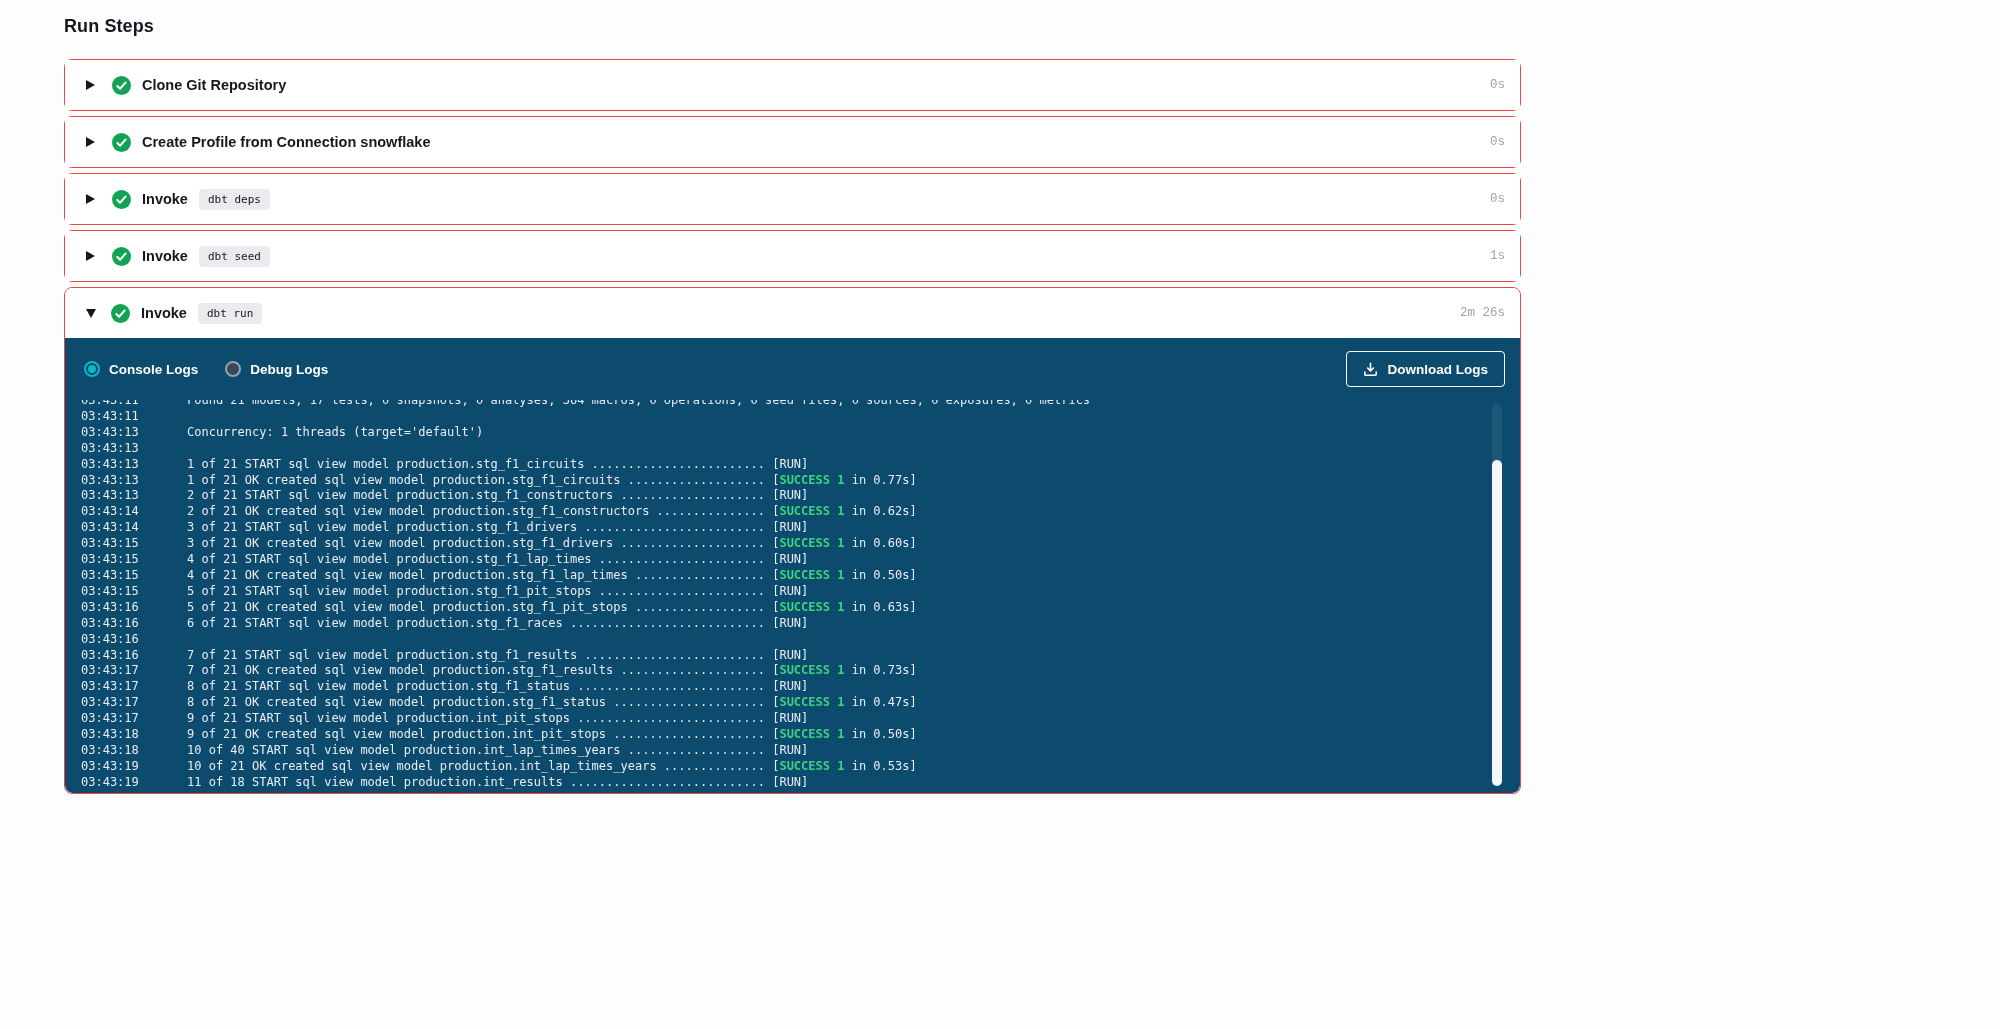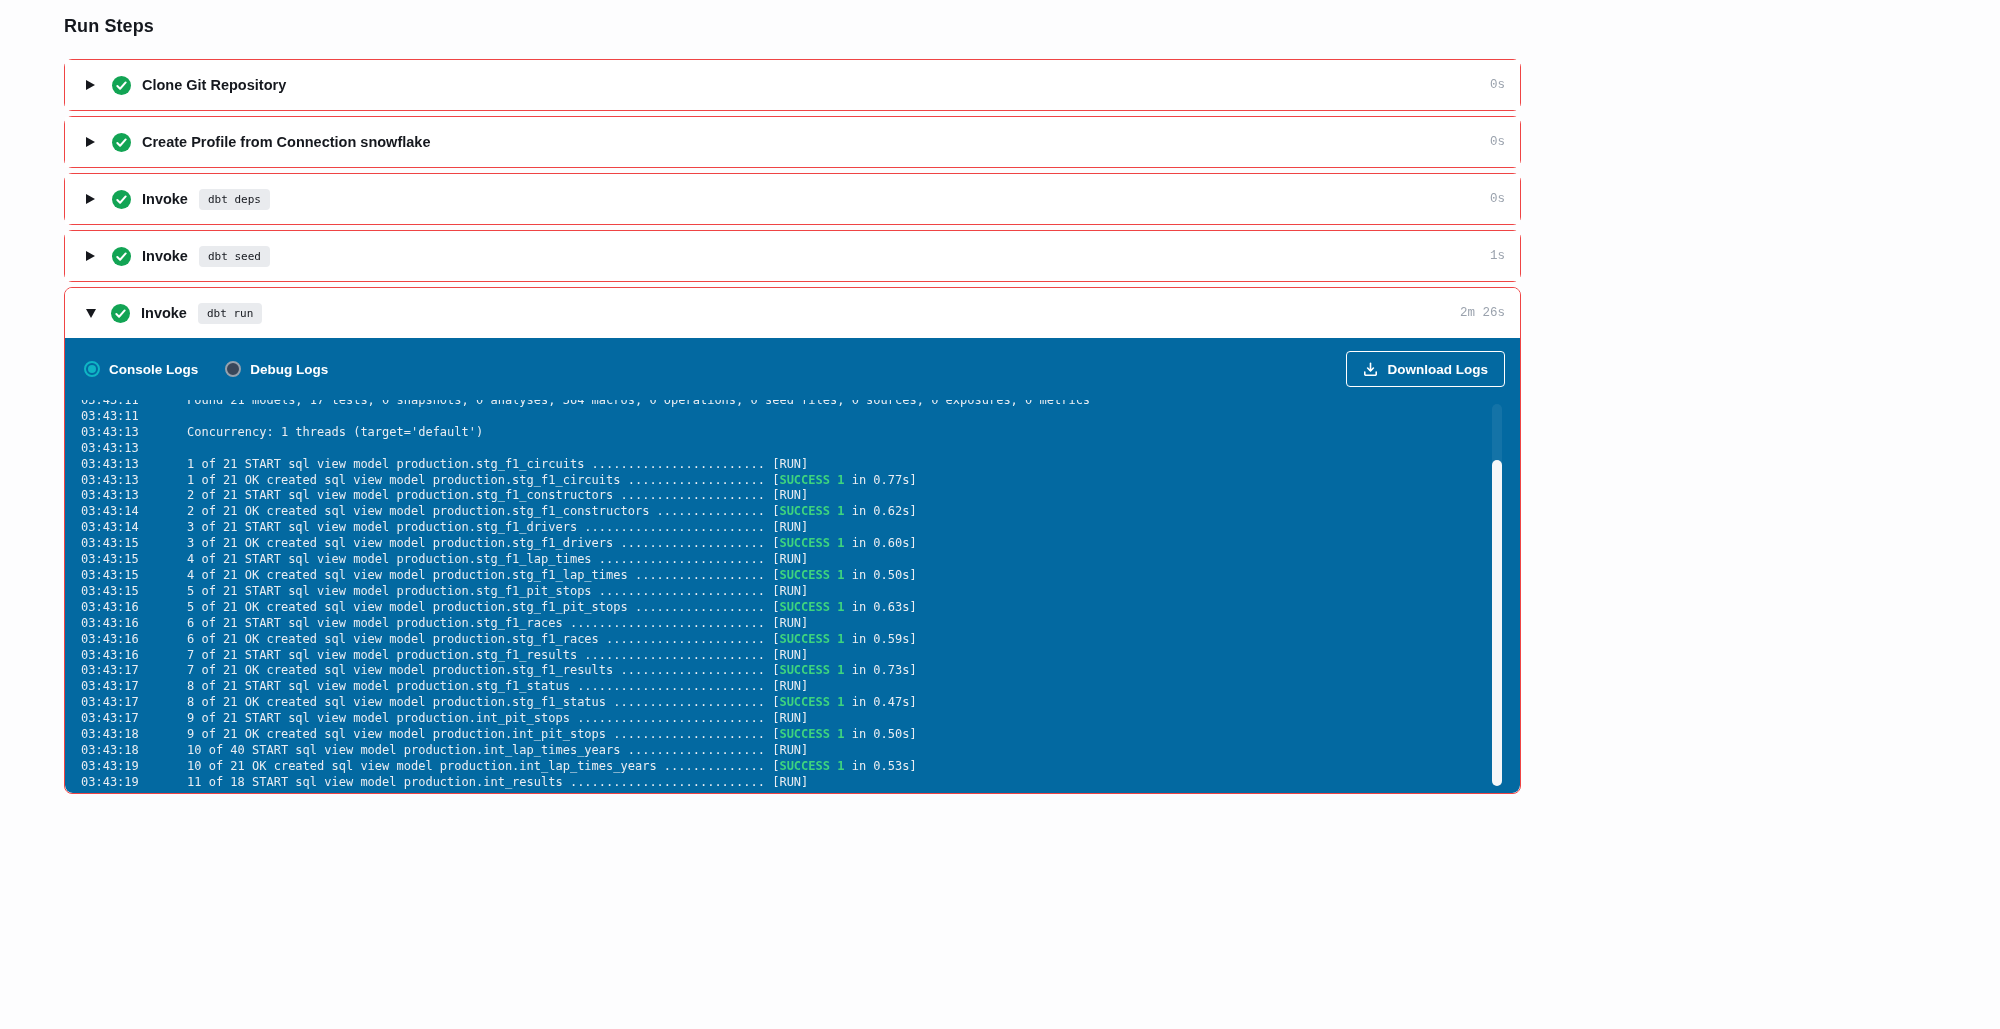--- a/index.html
+++ b/index.html
@@ -45,21 +45,21 @@
   .check svg { width:19px; height:19px; }
   .step-label { font-size:14.5px; font-weight:700; color:#15181e; }
   .chip {
     font-family:"DejaVu Sans Mono", monospace;
     font-size:11px; color:#15181e;
     background:#e9ebee; border-radius:4px;
     padding:4px 9px; margin-left:11px;
   }
   .step-duration { margin-left:auto; font-size:12.5px; color:#9aa2ad;font-family:Liberation Mono, monospace; }
 
-  .console { background:#0369a1; border-radius:0 0 8px 8px; }
+  .console { background:#0c4a6e; border-radius:0 0 8px 8px; }
   .console-header { display:flex; align-items:center; height:62px; padding:0 15px 0 19px; }
   .radio-item { display:flex; align-items:center; margin-right:27px; cursor:pointer; }
   .radio { width:16px; height:16px; border-radius:50%; margin-right:9px; flex:none; position:relative; }
   .radio.selected { border:2px solid #0fb5c4; }
   .radio.selected::after {
     content:""; position:absolute; inset:2px;
     border-radius:50%; background:#0fb5c4;
   }
   .radio.unselected { border:2px solid #96a1ad; background:#39475a; }
   .radio-label { color:#ffffff; font-size:13.5px; font-weight:700; }
@@ -204,21 +204,21 @@
               <div class="log-line"><span class="log-time">03:43:13</span><span class="log-msg">1 of 21 OK created sql view model production.stg_f1_circuits ................... [<span class="log-success">SUCCESS 1</span> in 0.77s]</span></div>
               <div class="log-line"><span class="log-time">03:43:13</span><span class="log-msg">2 of 21 START sql view model production.stg_f1_constructors .................... [RUN]</span></div>
               <div class="log-line"><span class="log-time">03:43:14</span><span class="log-msg">2 of 21 OK created sql view model production.stg_f1_constructors ............... [<span class="log-success">SUCCESS 1</span> in 0.62s]</span></div>
               <div class="log-line"><span class="log-time">03:43:14</span><span class="log-msg">3 of 21 START sql view model production.stg_f1_drivers ......................... [RUN]</span></div>
               <div class="log-line"><span class="log-time">03:43:15</span><span class="log-msg">3 of 21 OK created sql view model production.stg_f1_drivers .................... [<span class="log-success">SUCCESS 1</span> in 0.60s]</span></div>
               <div class="log-line"><span class="log-time">03:43:15</span><span class="log-msg">4 of 21 START sql view model production.stg_f1_lap_times ....................... [RUN]</span></div>
               <div class="log-line"><span class="log-time">03:43:15</span><span class="log-msg">4 of 21 OK created sql view model production.stg_f1_lap_times .................. [<span class="log-success">SUCCESS 1</span> in 0.50s]</span></div>
               <div class="log-line"><span class="log-time">03:43:15</span><span class="log-msg">5 of 21 START sql view model production.stg_f1_pit_stops ....................... [RUN]</span></div>
               <div class="log-line"><span class="log-time">03:43:16</span><span class="log-msg">5 of 21 OK created sql view model production.stg_f1_pit_stops .................. [<span class="log-success">SUCCESS 1</span> in 0.63s]</span></div>
               <div class="log-line"><span class="log-time">03:43:16</span><span class="log-msg">6 of 21 START sql view model production.stg_f1_races ........................... [RUN]</span></div>
-              <div class="log-line"><span class="log-time">03:43:16</span><span class="log-msg">6 of 21 OK created sql view model production.stg_f1_races ...................... [<span class="log-success">SUCCESS 1</span> in 0.59s]</span></div>
+              <div class="log-line"><span class="log-time">03:43:16</span></div>
               <div class="log-line"><span class="log-time">03:43:16</span><span class="log-msg">7 of 21 START sql view model production.stg_f1_results ......................... [RUN]</span></div>
               <div class="log-line"><span class="log-time">03:43:17</span><span class="log-msg">7 of 21 OK created sql view model production.stg_f1_results .................... [<span class="log-success">SUCCESS 1</span> in 0.73s]</span></div>
               <div class="log-line"><span class="log-time">03:43:17</span><span class="log-msg">8 of 21 START sql view model production.stg_f1_status .......................... [RUN]</span></div>
               <div class="log-line"><span class="log-time">03:43:17</span><span class="log-msg">8 of 21 OK created sql view model production.stg_f1_status ..................... [<span class="log-success">SUCCESS 1</span> in 0.47s]</span></div>
               <div class="log-line"><span class="log-time">03:43:17</span><span class="log-msg">9 of 21 START sql view model production.int_pit_stops .......................... [RUN]</span></div>
               <div class="log-line"><span class="log-time">03:43:18</span><span class="log-msg">9 of 21 OK created sql view model production.int_pit_stops ..................... [<span class="log-success">SUCCESS 1</span> in 0.50s]</span></div>
               <div class="log-line"><span class="log-time">03:43:18</span><span class="log-msg">10 of 40 START sql view model production.int_lap_times_years ................... [RUN]</span></div>
               <div class="log-line"><span class="log-time">03:43:19</span><span class="log-msg">10 of 21 OK created sql view model production.int_lap_times_years .............. [<span class="log-success">SUCCESS 1</span> in 0.53s]</span></div>
               <div class="log-line"><span class="log-time">03:43:19</span><span class="log-msg">11 of 18 START sql view model production.int_results ........................... [RUN]</span></div>
             </div>

